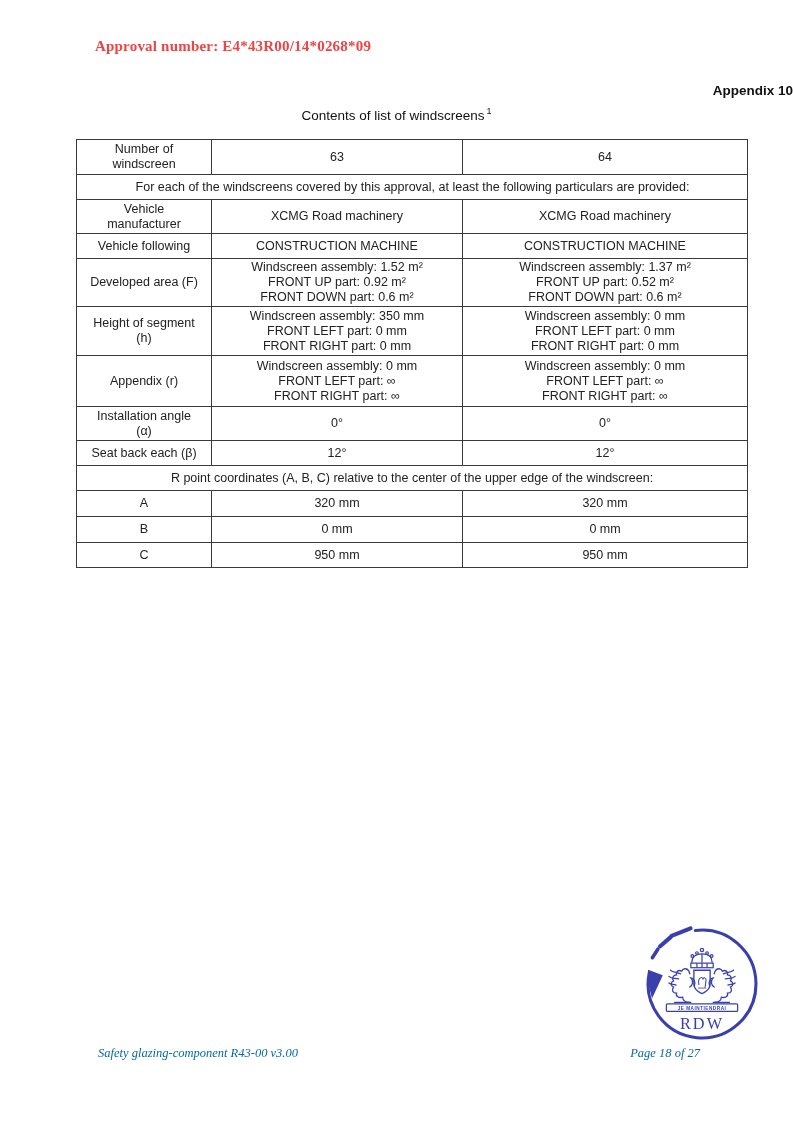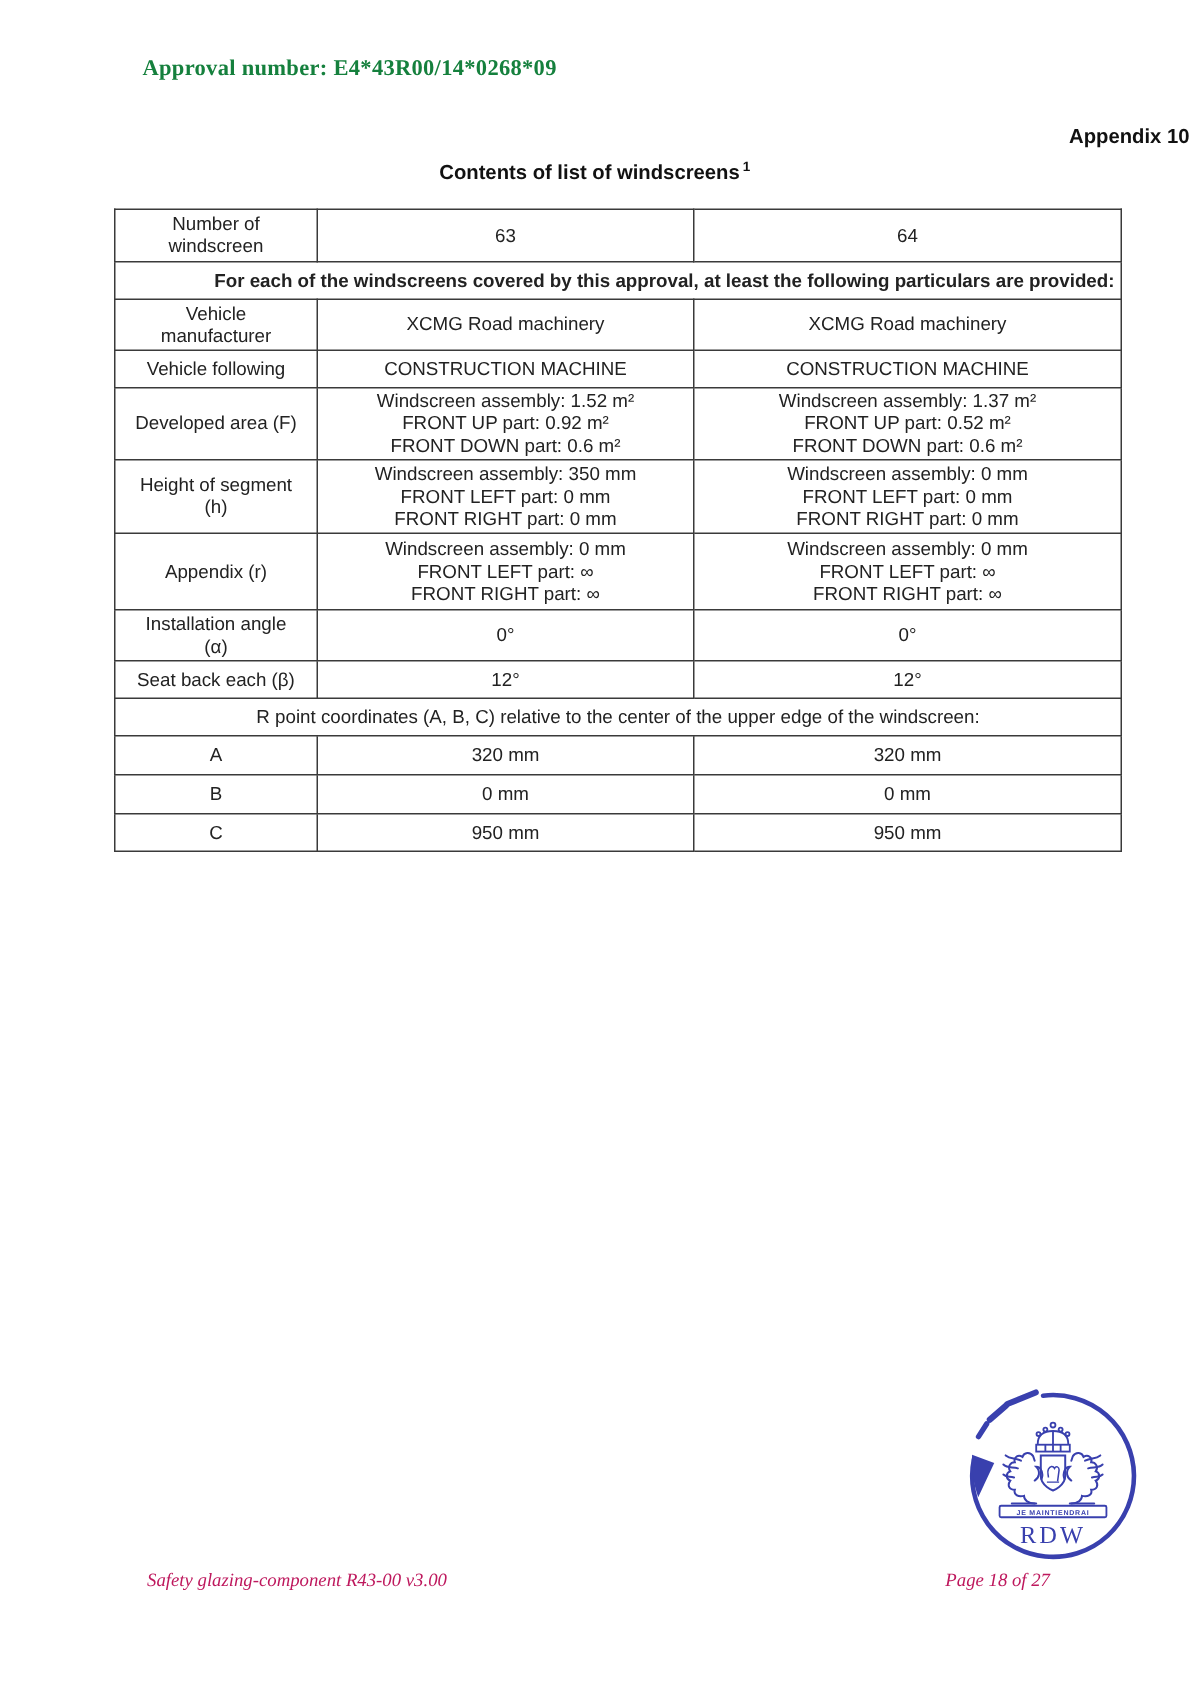--- a/index.html
+++ b/index.html
@@ -8,57 +8,57 @@
     width:793px;height:1122px;
     background:#ffffff;
     font-family:"Liberation Sans",sans-serif;
     color:#1e1e1e;
     overflow:hidden;
   }
   .approval{
     position:absolute;left:95px;top:38px;
     font-family:"Liberation Serif",serif;
     font-weight:bold;font-size:15px;letter-spacing:0.2px;
-    color:#15803d;
+    color:#ef4444;
   }
   .title-appendix{
     position:absolute;left:0;right:0;top:83px;
     text-align:right;font-weight:bold;font-size:13.5px;color:#111;
   }
   .title-subtitle{
     position:absolute;left:0;right:0;top:106px;
-    text-align:center;font-weight:bold;font-size:13.5px;color:#111;
+    text-align:center;font-weight:normal;font-size:13.5px;color:#111;
   }
   .title-subtitle sup{font-size:9px;margin-left:2px;}
   .doc-table{
     position:absolute;left:62px;top:139px;
     border-collapse:collapse;table-layout:fixed;width:671px;margin-left:14px;
   }
   .doc-table td{
     border:1px solid #3a3a3a;
     font-size:12.5px;line-height:15px;
     color:#222;
     text-align:center;vertical-align:middle;
     padding:1px 4px;
     white-space:pre-line;
     overflow:hidden;
   }
-  .doc-table td.note{text-align:right;padding-left:5px;font-weight:bold;}
+  .doc-table td.note{text-align:center;padding-left:5px;}
   .r0 td{height:32px}.r1 td{height:22px}.r2 td{height:31px}.r3 td{height:22px}
   .r4 td{height:22px}.r5 td{height:45px}.r6 td{height:46px}.r7 td{height:48px}
   .r8 td{height:31px}.r9 td{height:22px}.r10 td{height:22px}.r11 td{height:23px}
   .r12 td{height:23px}.r13 td{height:22px}
   .logo{
     position:absolute;left:644px;top:926px;width:116px;height:116px;
   }
   .footer{
     position:absolute;left:98px;right:93px;top:1046px;
     display:flex;justify-content:space-between;
     font-family:"Liberation Serif",serif;font-style:italic;
-    font-size:12.5px;color:#be185d;
+    font-size:12.5px;color:#0369a1;
   }
 </style>
 </head>
 <body>
 
 <div class="page">
 
   <div class="approval">
     <span>Approval number:</span>
     <span>E4*43R00/14*0268*09</span>

